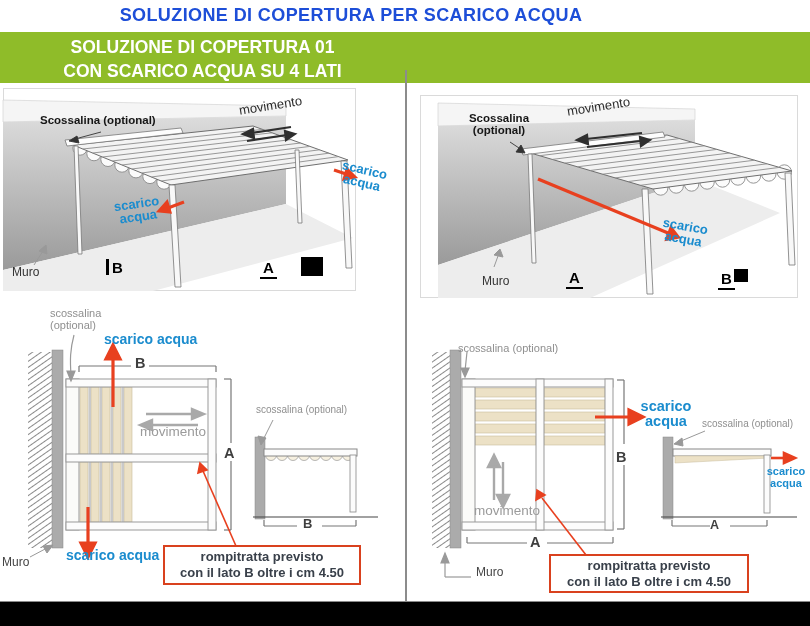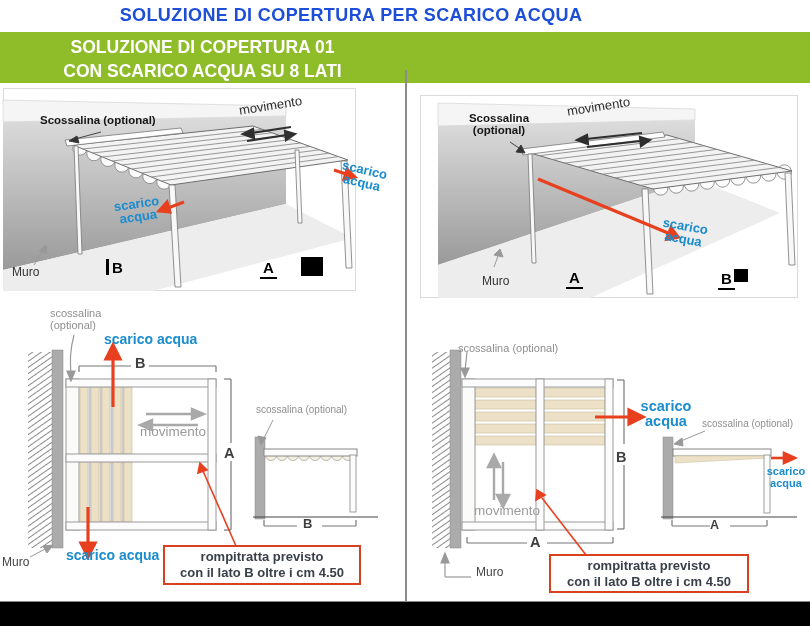--- a/index.html
+++ b/index.html
@@ -28,21 +28,21 @@
 </head>
 <body>
 
 <div class="page">
 
   <div class="title">SOLUZIONE DI COPERTURA PER SCARICO ACQUA</div>
 
   <div class="band">
     <div class="col">
       <div>SOLUZIONE DI COPERTURA 01</div>
-      <div>CON SCARICO ACQUA SU 8 LATI</div>
+      <div>CON SCARICO ACQUA SU 4 LATI</div>
     </div>
     <div class="col">
     </div>
   </div>
 
   <div class="divider"></div>
 
   <svg style="left:3px;top:88px" width="353" height="203" viewBox="0 0 353 203">
     <defs>
       <linearGradient id="wgL" x1="0" y1="0" x2="0" y2="1">

